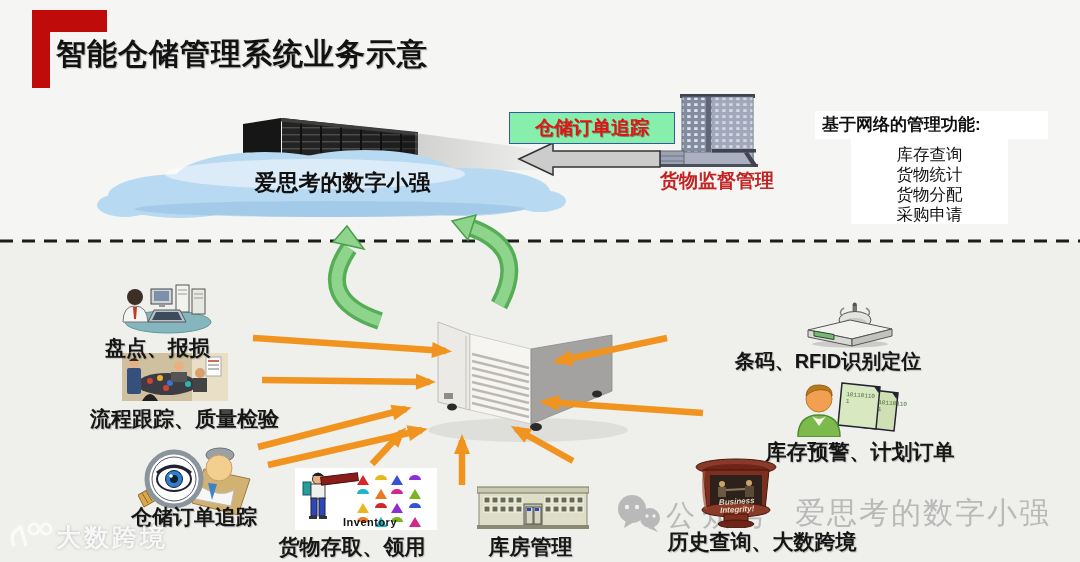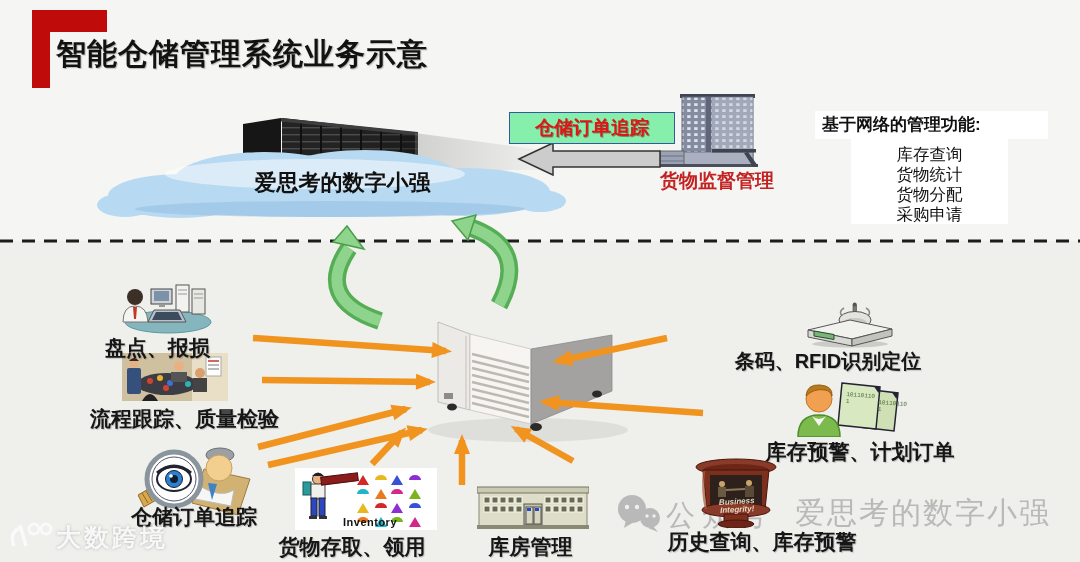--- a/index.html
+++ b/index.html
@@ -347,21 +347,21 @@
     <path d="M20,19 q1,-12 14,-11 q13,1 12,11 q-1,-5 -7,-6 q-11,-2 -19,6 z" fill="#b87a1e" stroke="#96600f"></path>
   </svg>
   <div class="bin" style="left:846px;top:392px">101101101</div>
   <div class="bin" style="left:878px;top:400px">101101101</div>
 
   <div class="lbl" style="left:95px;top:334px;width:125px">盘点、报损</div>
   <div class="lbl" style="left:62px;top:405px;width:245px">流程跟踪、质量检验</div>
   <div class="lbl" style="left:130px;top:503px;width:128px">仓储订单追踪</div>
   <div class="lbl" style="left:268px;top:533px;width:168px">货物存取、领用</div>
   <div class="lbl" style="left:473px;top:533px;width:115px">库房管理</div>
-  <div class="lbl" style="left:633px;top:528px;width:258px">历史查询、库存预警</div>
+  <div class="lbl" style="left:633px;top:528px;width:258px">历史查询、大数跨境</div>
   <div class="lbl" style="left:728px;top:348px;width:200px;font-size:20px">条码、RFID识别定位</div>
   <div class="lbl" style="left:760px;top:438px;width:200px">库存预警、计划订单</div>
 
   <svg class="abs z2" style="left:616px;top:494px" width="46" height="38" viewBox="0 0 46 38">
     <circle cx="16" cy="15" r="14" fill="#b9b9b9"></circle>
     <polygon points="10,26 8,34 18,28" fill="#b9b9b9"></polygon>
     <circle cx="11" cy="13" r="2.2" fill="#efefec"></circle>
       <circle cx="21" cy="13" r="2.2" fill="#efefec"></circle>
     <circle cx="34" cy="24" r="10" fill="#b9b9b9"></circle>
     <polygon points="37,32 42,38 32,34" fill="#b9b9b9"></polygon>

